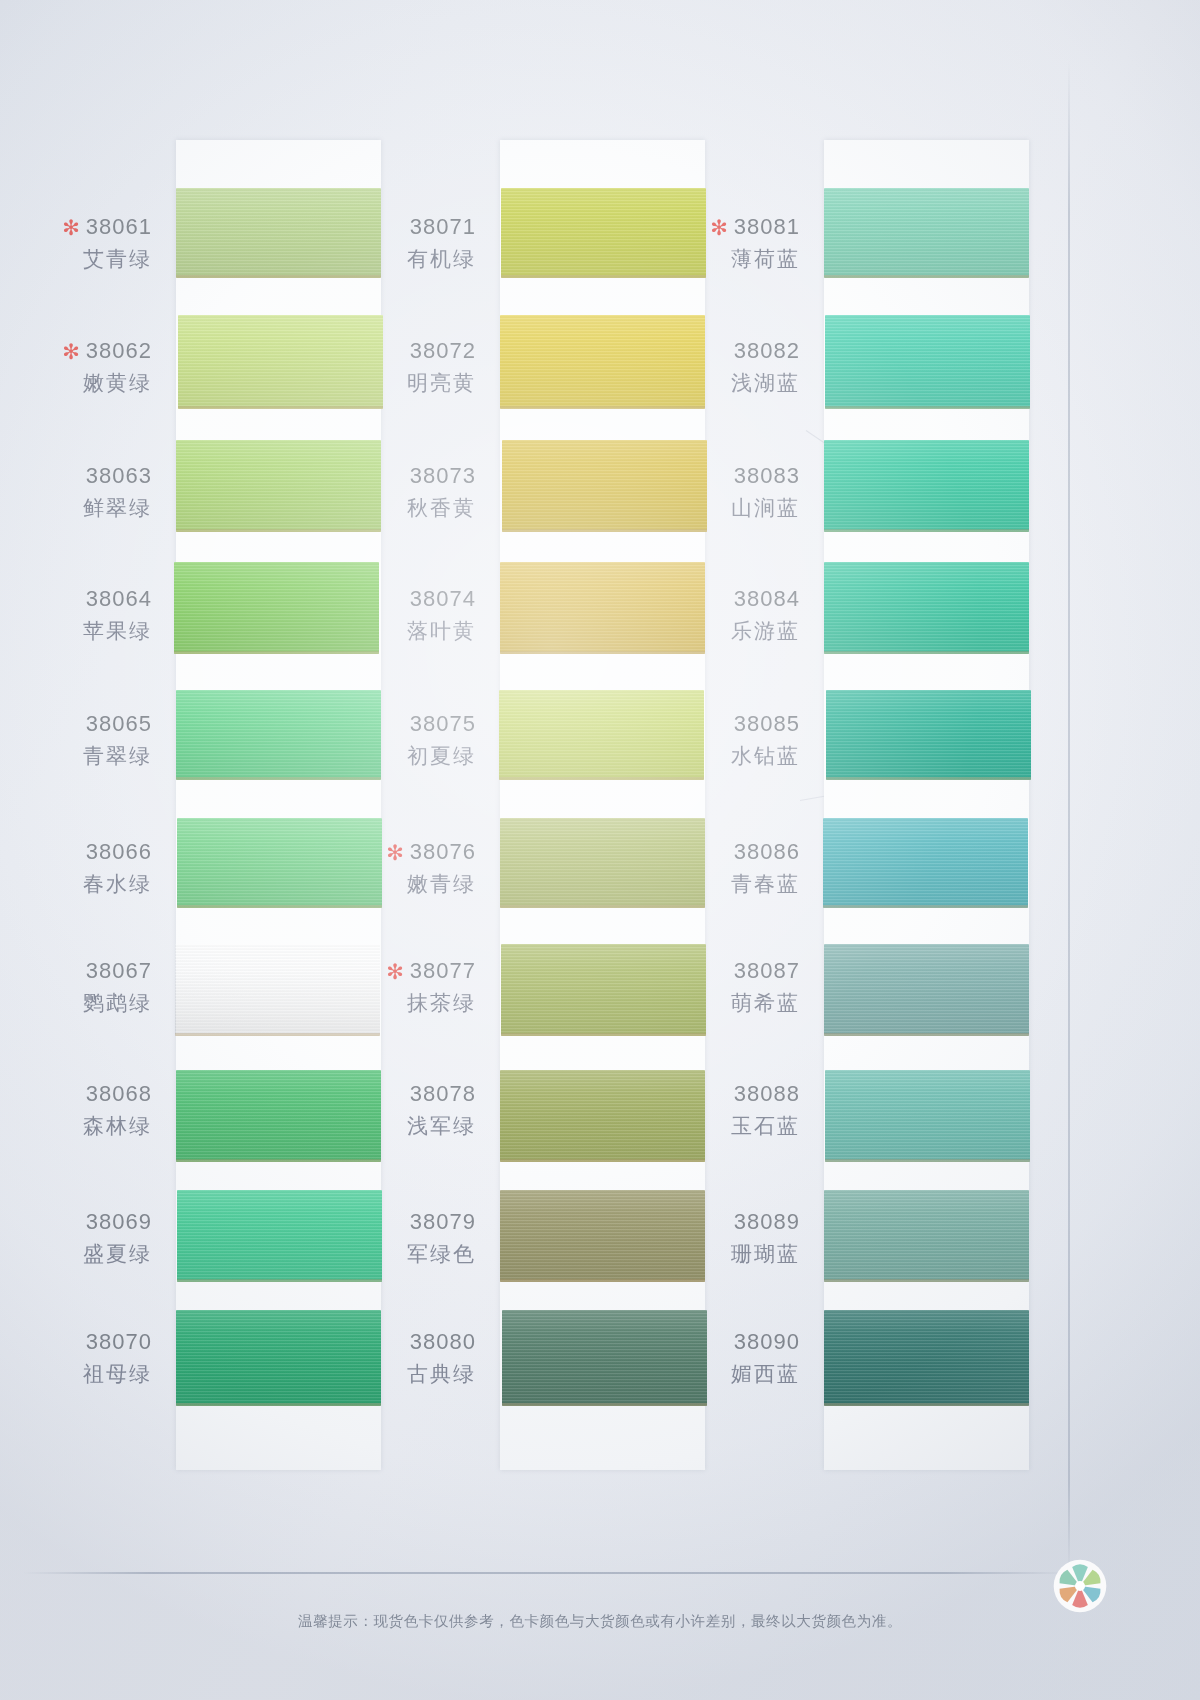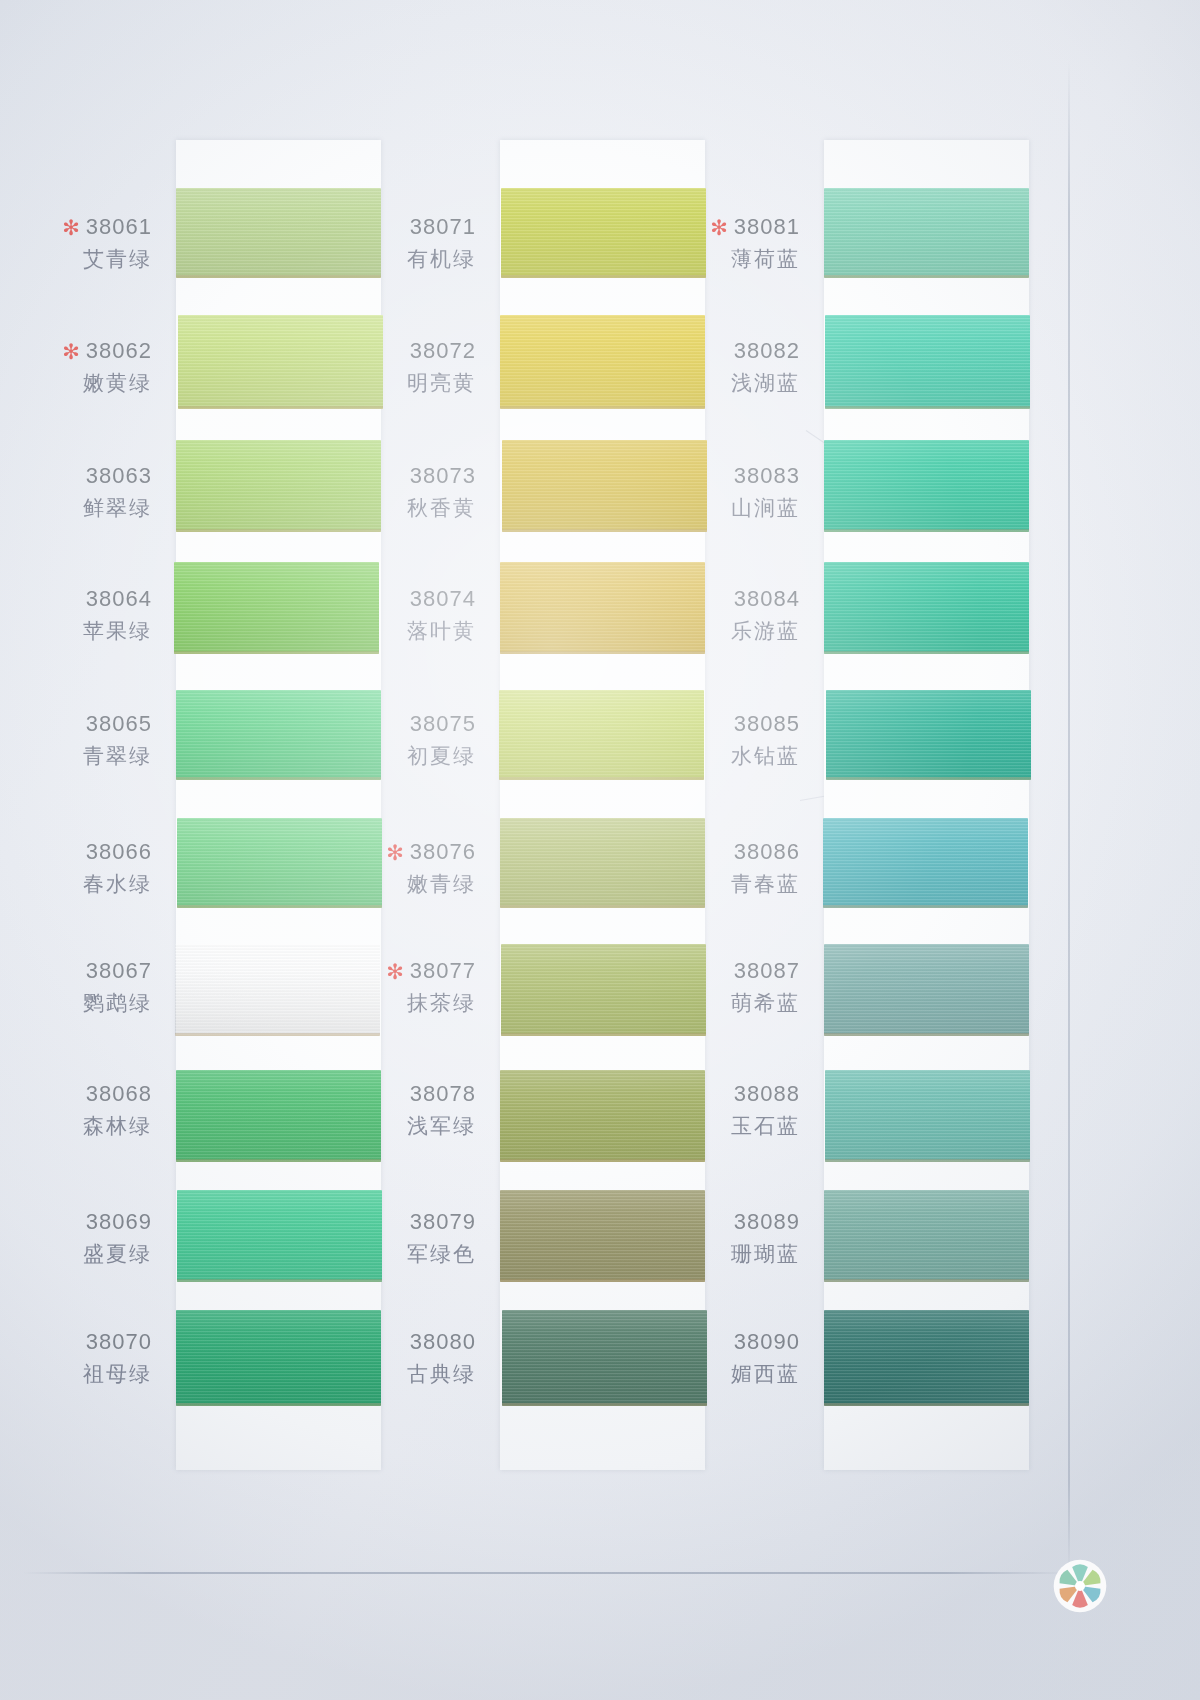--- a/index.html
+++ b/index.html
@@ -460,13 +460,14 @@
         <path d="M50 50 L36 16 Q50 6 64 16 Z" fill="#7ec8b8" opacity="0.85" transform="rotate(0 50 50)"></path>
         <path d="M50 50 L36 16 Q50 6 64 16 Z" fill="#a8cf7e" opacity="0.85" transform="rotate(60 50 50)"></path>
         <path d="M50 50 L36 16 Q50 6 64 16 Z" fill="#6fb9c9" opacity="0.85" transform="rotate(120 50 50)"></path>
         <path d="M50 50 L36 16 Q50 6 64 16 Z" fill="#e0706e" opacity="0.85" transform="rotate(180 50 50)"></path>
         <path d="M50 50 L36 16 Q50 6 64 16 Z" fill="#dd9a63" opacity="0.85" transform="rotate(240 50 50)"></path>
         <path d="M50 50 L36 16 Q50 6 64 16 Z" fill="#7fc4a9" opacity="0.85" transform="rotate(300 50 50)"></path>
       </g>
     <circle cx="50" cy="50" r="9" fill="#ffffff"></circle>
   </svg>
 
+  <div id="footer-note">温馨提示：现货色卡仅供参考，色卡颜色与大货颜色或有小许差别，最终以大货颜色为准。</div>
 </div>
 
 </body></html>

